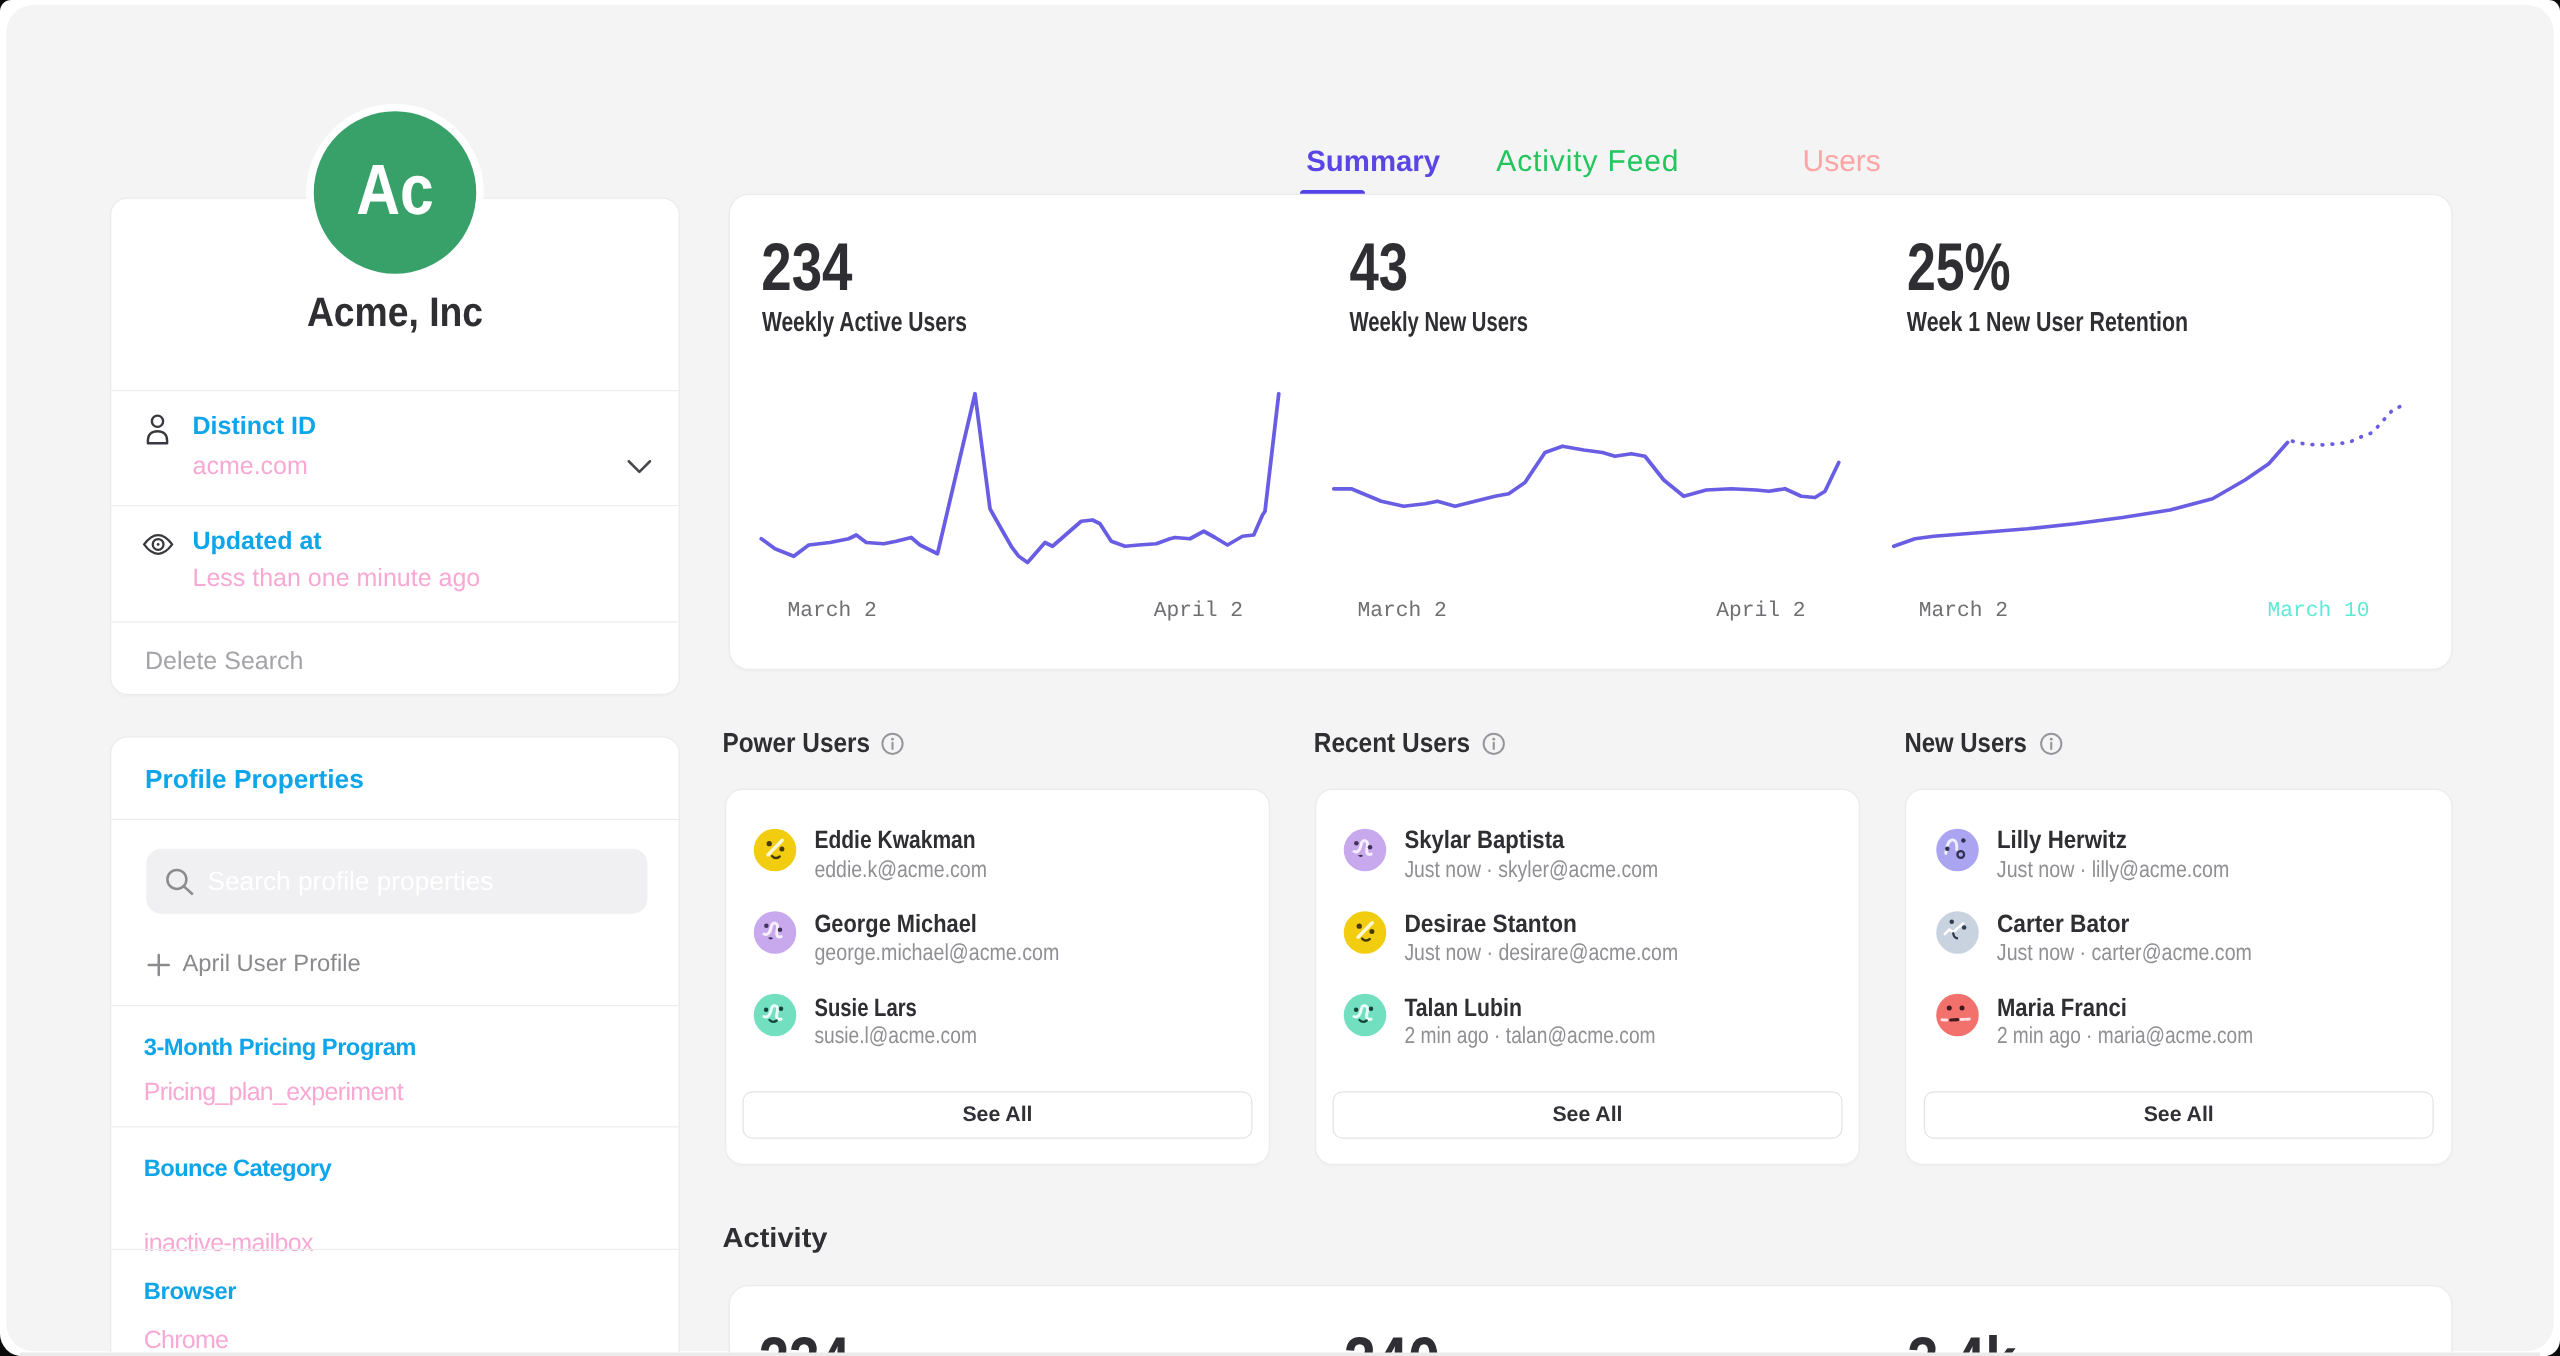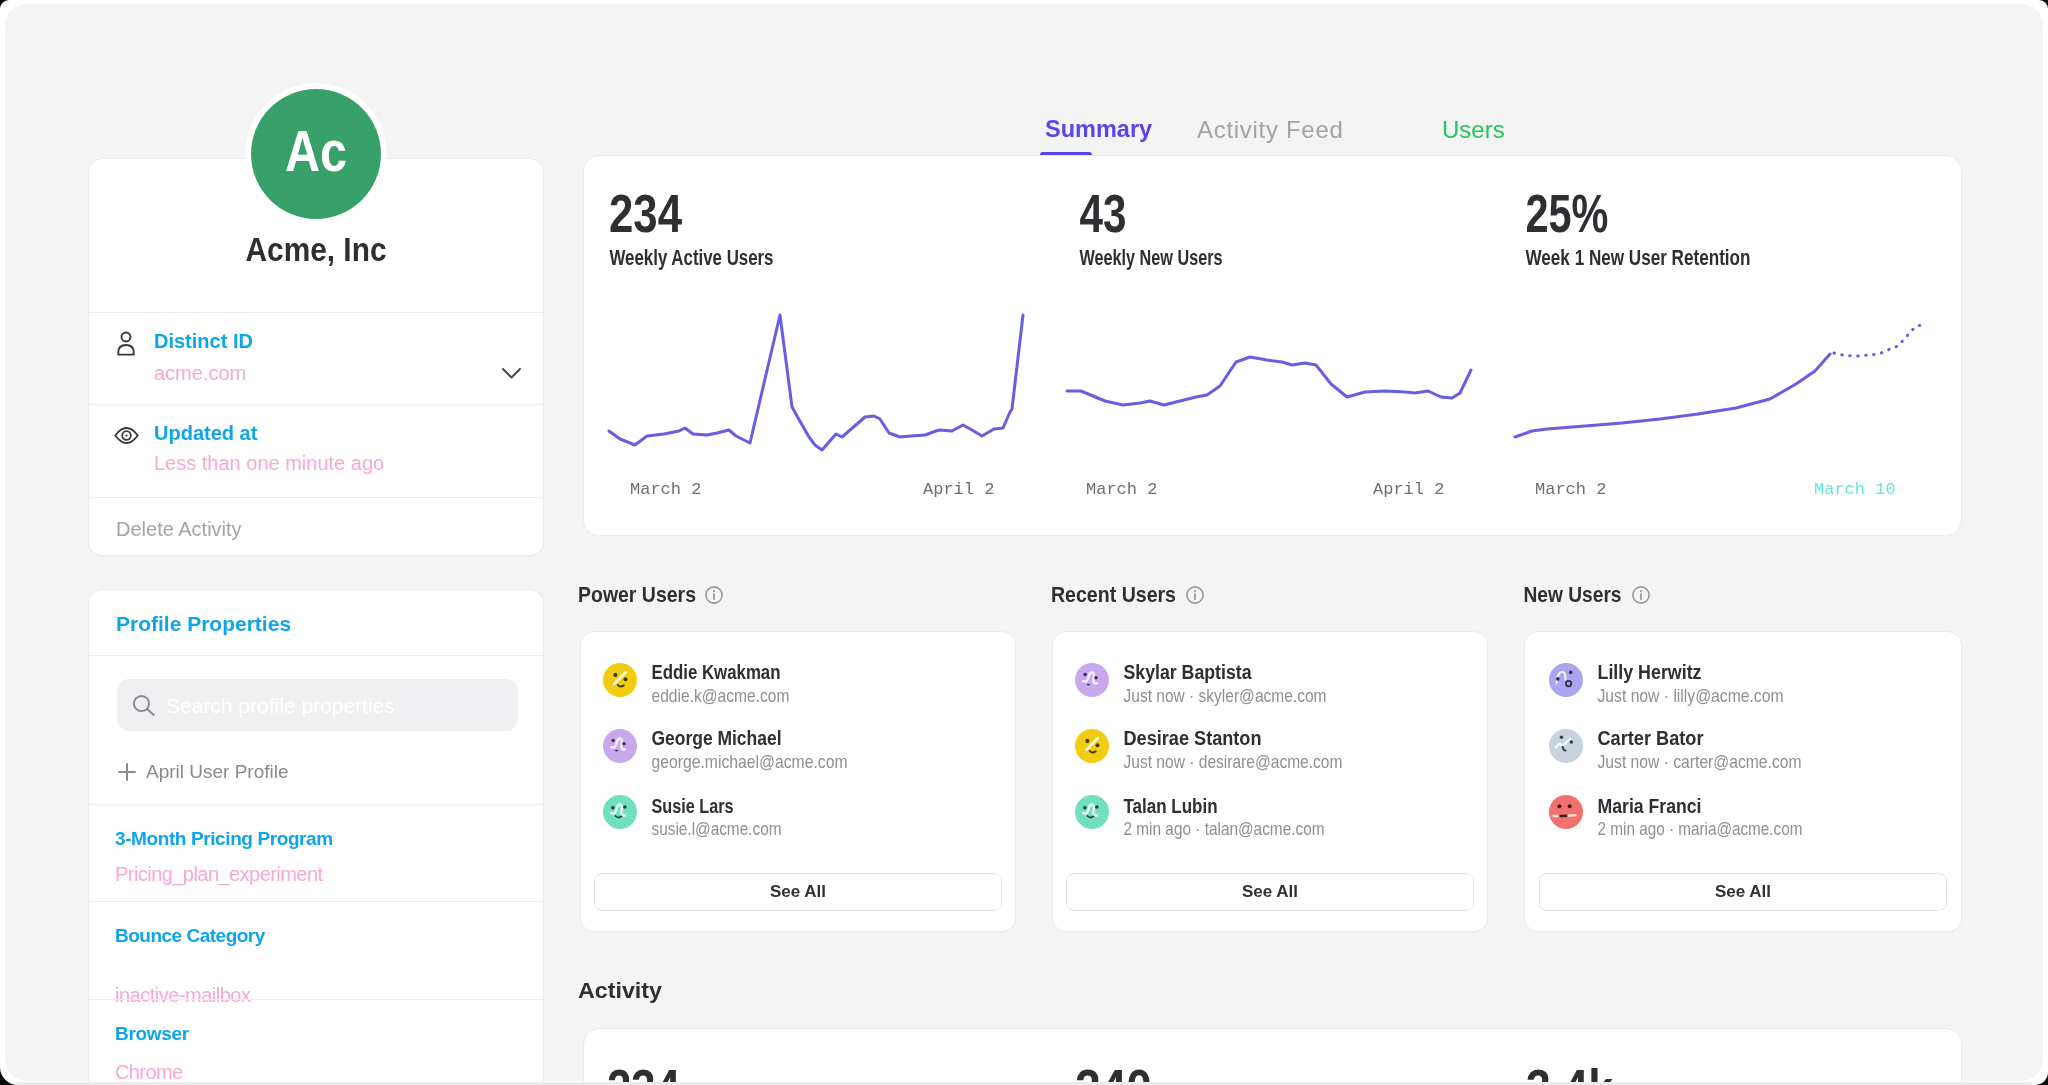--- a/index.html
+++ b/index.html
@@ -42,21 +42,21 @@
 
 <svg class="abs" style="left:114px; top:427px;" width="25" height="17" viewBox="0 0 25 17" fill="none" stroke="#38383e" stroke-width="1.8">
   <path d="M1.3 8.5 C5.5 2.6 9 1 12.5 1 C16 1 19.5 2.6 23.7 8.5 C19.5 14.4 16 16 12.5 16 C9 16 5.5 14.4 1.3 8.5 Z"></path>
   <circle cx="12.5" cy="8.5" r="4.3"></circle>
   <circle cx="12.5" cy="8.5" r="1.1" fill="#38383e" stroke="none"></circle>
 </svg>
 <div class="abs dark" style="left:154px; top:422px; font-size:20px; font-weight:700;">Updated at</div>
 <div class="abs mid" style="left:154px; top:452px; font-size:20px;">Less than one minute ago</div>
 
 <div class="divider" style="left:89px; width:454px; top:497px;"></div>
-<div class="abs lt" style="left:116px; top:518px; font-size:20px;">Delete Activity</div>
+<div class="abs lt" style="left:116px; top:518px; font-size:20px;">Delete Search</div>
 
 <div class="card" style="left:88px; top:589px; width:456px; height:497px; border-radius:14px 14px 0 0; border-bottom:none;"></div>
 <div class="abs dark" style="left:116px; top:612px; font-size:21px; font-weight:700;">Profile Properties</div>
 <div class="divider" style="left:89px; width:454px; top:655px;"></div>
 
 <div class="abs" style="left:117px; top:679px; width:401px; height:52px; background:#f0eff1; border-radius:12px;"></div>
 <svg class="abs" style="left:133px; top:695px;" width="23" height="22" viewBox="0 0 23 22" fill="none" stroke="#8a8a8f" stroke-width="2">
   <circle cx="8.5" cy="8.5" r="7.6"></circle>
     <path d="M14.1 14.1 L21.3 20.6"></path>
 </svg>
@@ -73,22 +73,22 @@
 <div class="divider" style="left:89px; width:454px; top:901px;"></div>
 
 <div class="abs dark" style="left:115px; top:925px; font-size:19px; font-weight:700; letter-spacing:-0.5px;text-align:right;">Bounce Category</div>
 <div class="abs mid" style="left:115px; top:964px; font-size:20px; letter-spacing:-0.5px;margin-top:20px;">inactive-mailbox</div>
 <div class="divider" style="left:89px; width:454px; top:999px;"></div>
 
 <div class="abs dark" style="left:115px; top:1023px; font-size:19px; font-weight:700; letter-spacing:-0.3px;">Browser</div>
 <div class="abs mid" style="left:115px; top:1061px; font-size:20px; letter-spacing:-0.6px;">Chrome</div>
 
 <div class="abs" style="left:1013px; top:116px; font-size:23.5px; font-weight:600; color:#5946e4;margin-left:32px;">Summary</div>
-<div class="abs" style="left:1197px; top:116px; font-size:24px; font-weight:500; color:#a3a3a3; letter-spacing:0.7px;">Activity Feed</div>
-<div class="abs" style="left:1442px; top:116px; font-size:24px; font-weight:500; color:#22c55e;">Users</div>
+<div class="abs" style="left:1197px; top:116px; font-size:24px; font-weight:500; color:#22c55e; letter-spacing:0.7px;">Activity Feed</div>
+<div class="abs" style="left:1442px; top:116px; font-size:24px; font-weight:500; color:#fca5a5;">Users</div>
 <div class="abs" style="left:1040px; top:152px; width:52px; height:6px; border-radius:3px; background:#5443e8;"></div>
 
 <div class="card" style="left:583px; top:155px; width:1379px; height:381px; border-radius:16px;"></div>
 
 <svg class="abs" style="left:605px; top:305px;" width="425" height="150" viewBox="0 0 425 150" fill="none" stroke="#695ee3" stroke-width="3" stroke-linejoin="round" stroke-linecap="round">
 <polyline points="4,126 15,134 30,140 42,131 59,129 74,126 80,123 88,129 102,130 112,128 124,125 131,131 145,138 175,10 187,102 192,111 204,132 210,140 217,145 231,129 237,132 260,112 269,111 275,114 284,128 295,132 306,131 320,130 331,126 335,125 347,126 358,120 367,125 377,131 389,124 398,123 405,107 407,104 418,10"></polyline>
 </svg>
 
 <svg class="abs" style="left:1060px; top:350px;" width="420" height="60" viewBox="0 0 420 60" fill="none" stroke="#695ee3" stroke-width="3" stroke-linejoin="round" stroke-linecap="round">
 <polyline points="7,41 21,41 45,51 63,55 80,53 90,51 104,55 120,51 136,47 147,45 160,36 176,12 190,7 207,10 222,12 232,15 245,13 256,15 271,34 287,47 305,42 325,41 345,42 355,43 368,41 381,47 392,48 400,43 411,20"></polyline>

